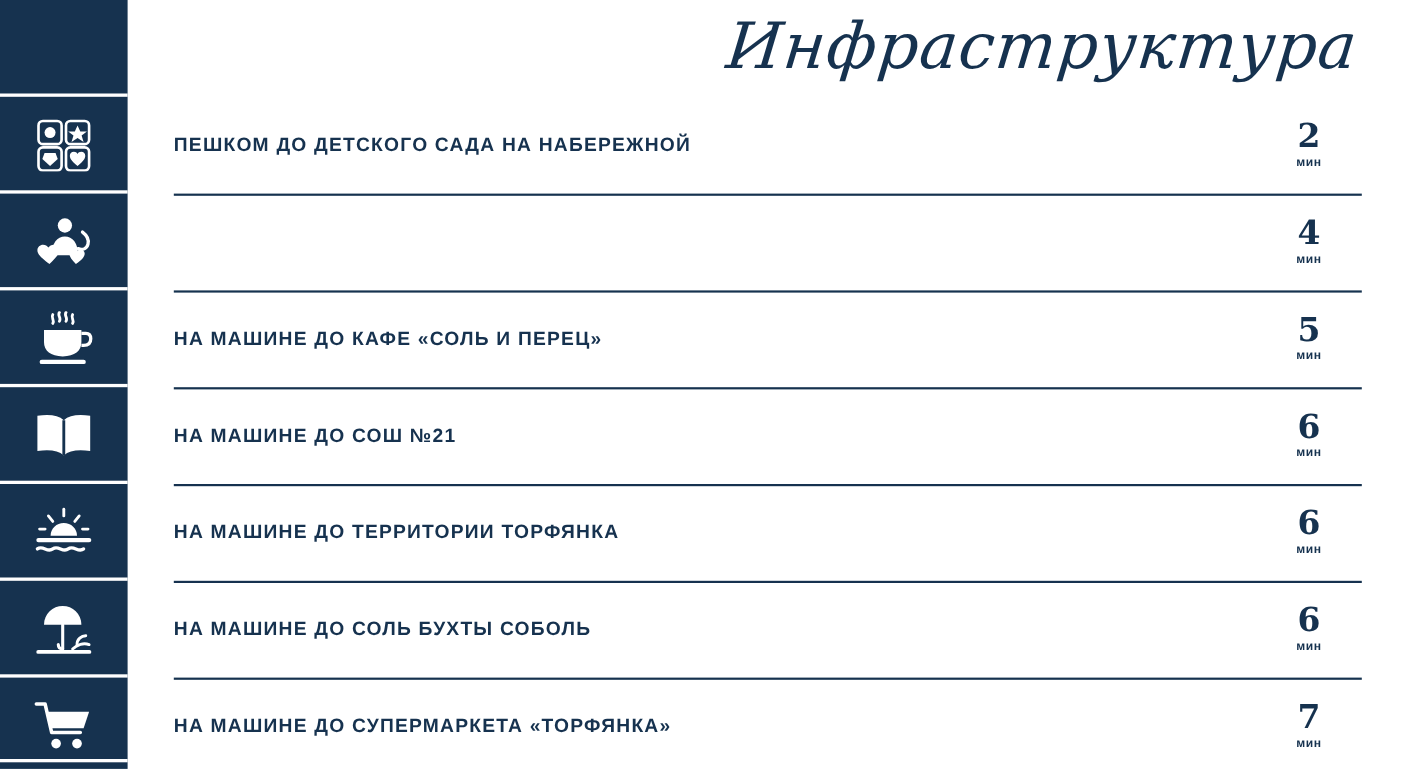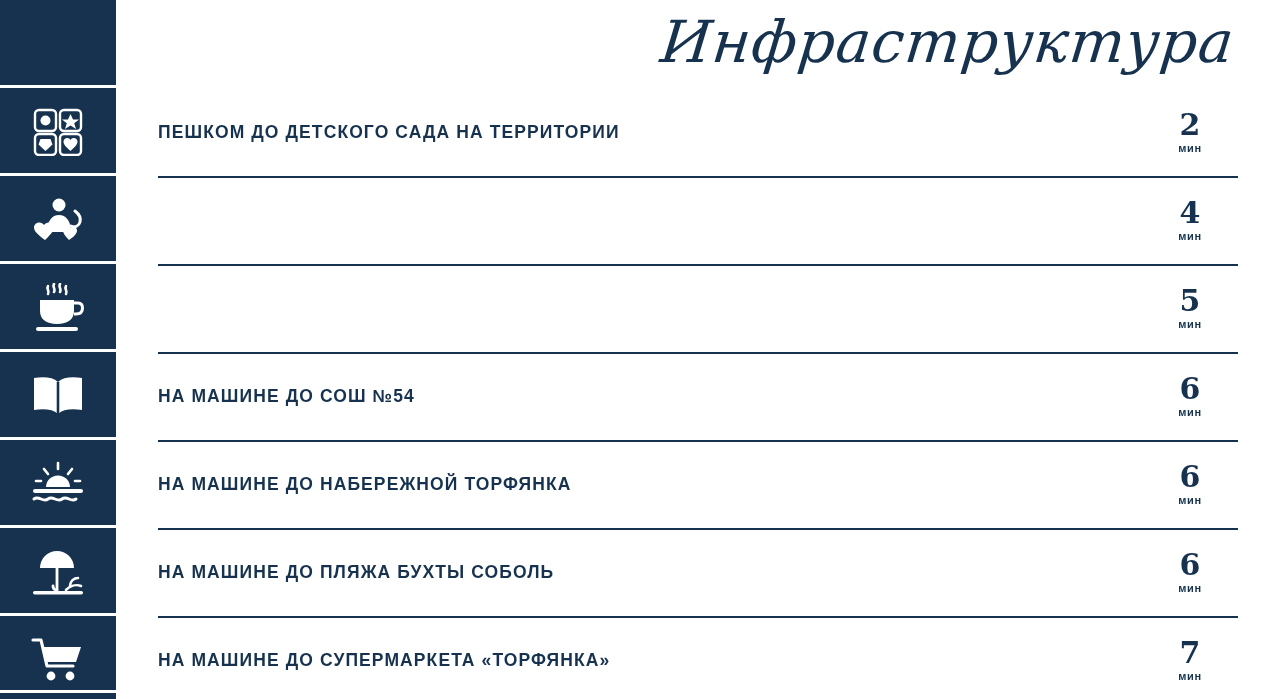--- a/index.html
+++ b/index.html
@@ -208,64 +208,65 @@
       <circle cx="20" cy="40" r="4.4" fill="#ffffff"></circle>
       <circle cx="39" cy="40" r="4.4" fill="#ffffff"></circle>
     </svg>
   </div>
 
   <div class="title">Инфраструктура</div>
 
   <div class="rows">
 
     <div class="row">
-      <div class="row-label">ПЕШКОМ ДО ДЕТСКОГО САДА НА ТЕРРИТОРИИ</div>
+      <div class="row-label">ПЕШКОМ ДО ДЕТСКОГО САДА НА НАБЕРЕЖНОЙ</div>
       <div class="row-value">
         <div class="row-num">2</div>
         <div class="row-unit">мин</div>
       </div>
     </div>
 
     <div class="row">
       <div class="row-sep"></div>
       <div class="row-value">
         <div class="row-num">4</div>
         <div class="row-unit">мин</div>
       </div>
     </div>
 
     <div class="row">
       <div class="row-sep"></div>
+      <div class="row-label">НА МАШИНЕ ДО КАФЕ «СОЛЬ И ПЕРЕЦ»</div>
       <div class="row-value">
         <div class="row-num">5</div>
         <div class="row-unit">мин</div>
       </div>
     </div>
 
     <div class="row">
       <div class="row-sep"></div>
-      <div class="row-label">НА МАШИНЕ ДО СОШ №54</div>
+      <div class="row-label">НА МАШИНЕ ДО СОШ №21</div>
       <div class="row-value">
         <div class="row-num">6</div>
         <div class="row-unit">мин</div>
       </div>
     </div>
 
     <div class="row">
       <div class="row-sep"></div>
-      <div class="row-label">НА МАШИНЕ ДО НАБЕРЕЖНОЙ ТОРФЯНКА</div>
+      <div class="row-label">НА МАШИНЕ ДО ТЕРРИТОРИИ ТОРФЯНКА</div>
       <div class="row-value">
         <div class="row-num">6</div>
         <div class="row-unit">мин</div>
       </div>
     </div>
 
     <div class="row">
       <div class="row-sep"></div>
-      <div class="row-label">НА МАШИНЕ ДО ПЛЯЖА БУХТЫ СОБОЛЬ</div>
+      <div class="row-label">НА МАШИНЕ ДО СОЛЬ БУХТЫ СОБОЛЬ</div>
       <div class="row-value">
         <div class="row-num">6</div>
         <div class="row-unit">мин</div>
       </div>
     </div>
 
     <div class="row">
       <div class="row-sep"></div>
       <div class="row-label">НА МАШИНЕ ДО СУПЕРМАРКЕТА «ТОРФЯНКА»</div>
       <div class="row-value">

